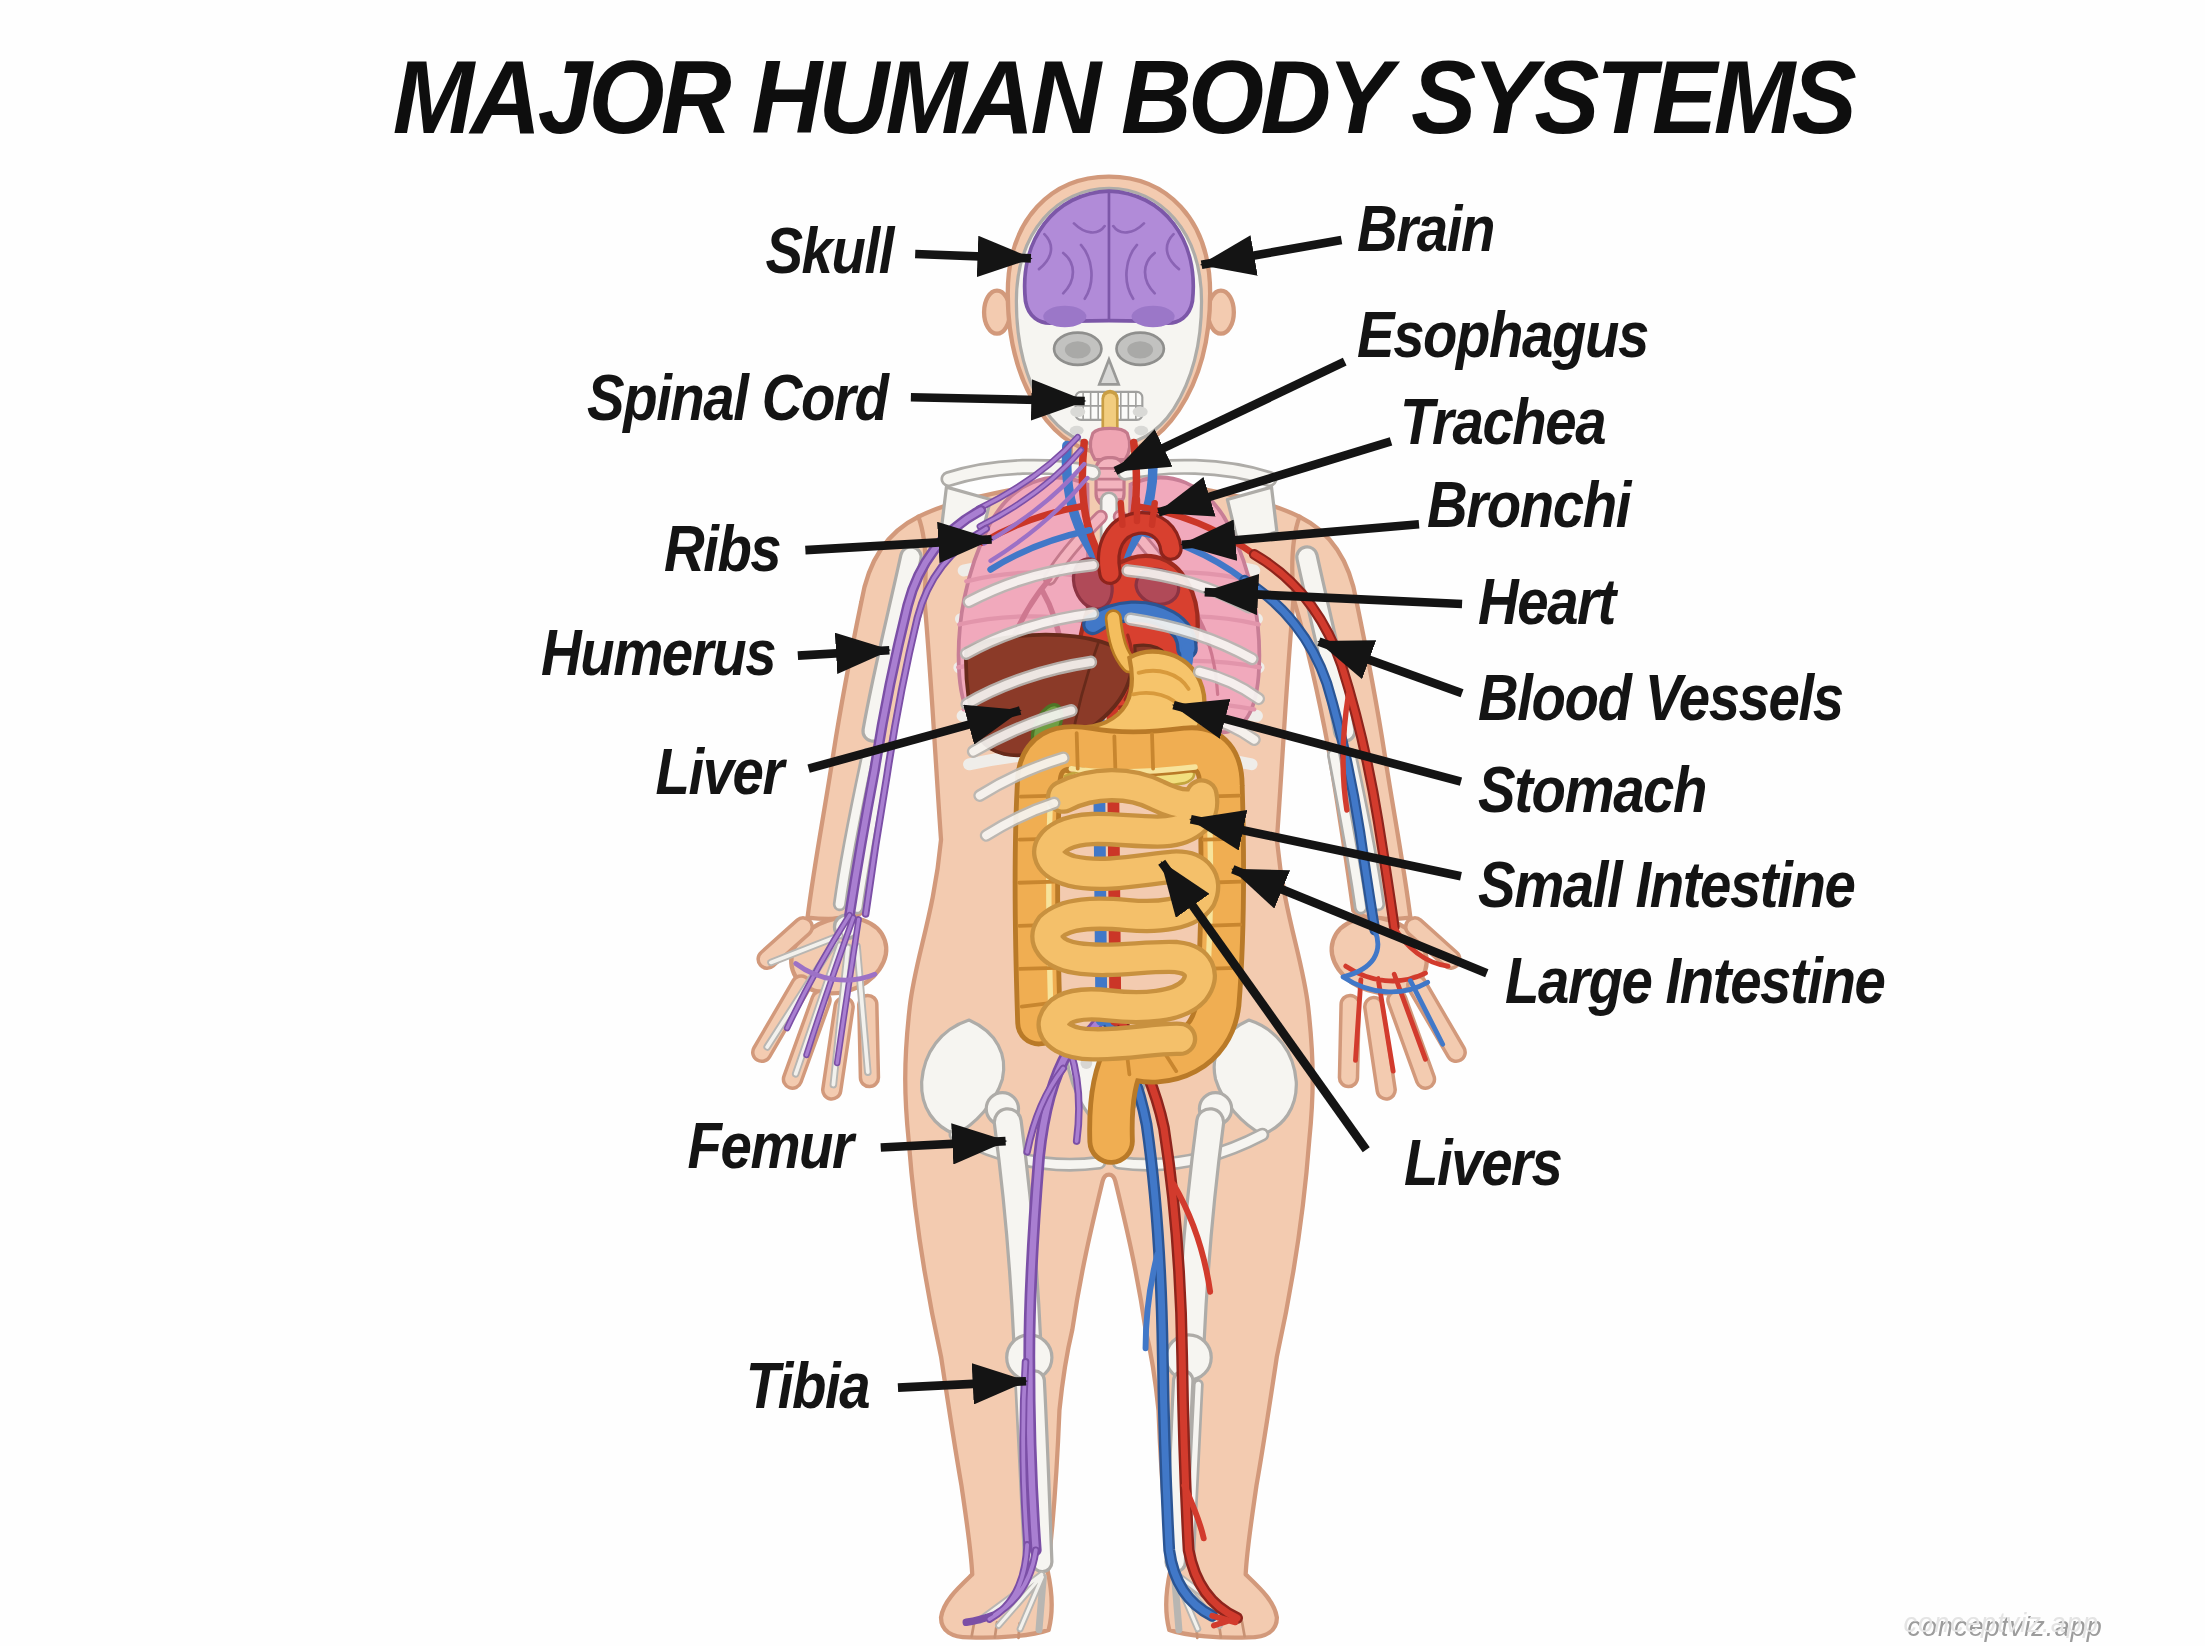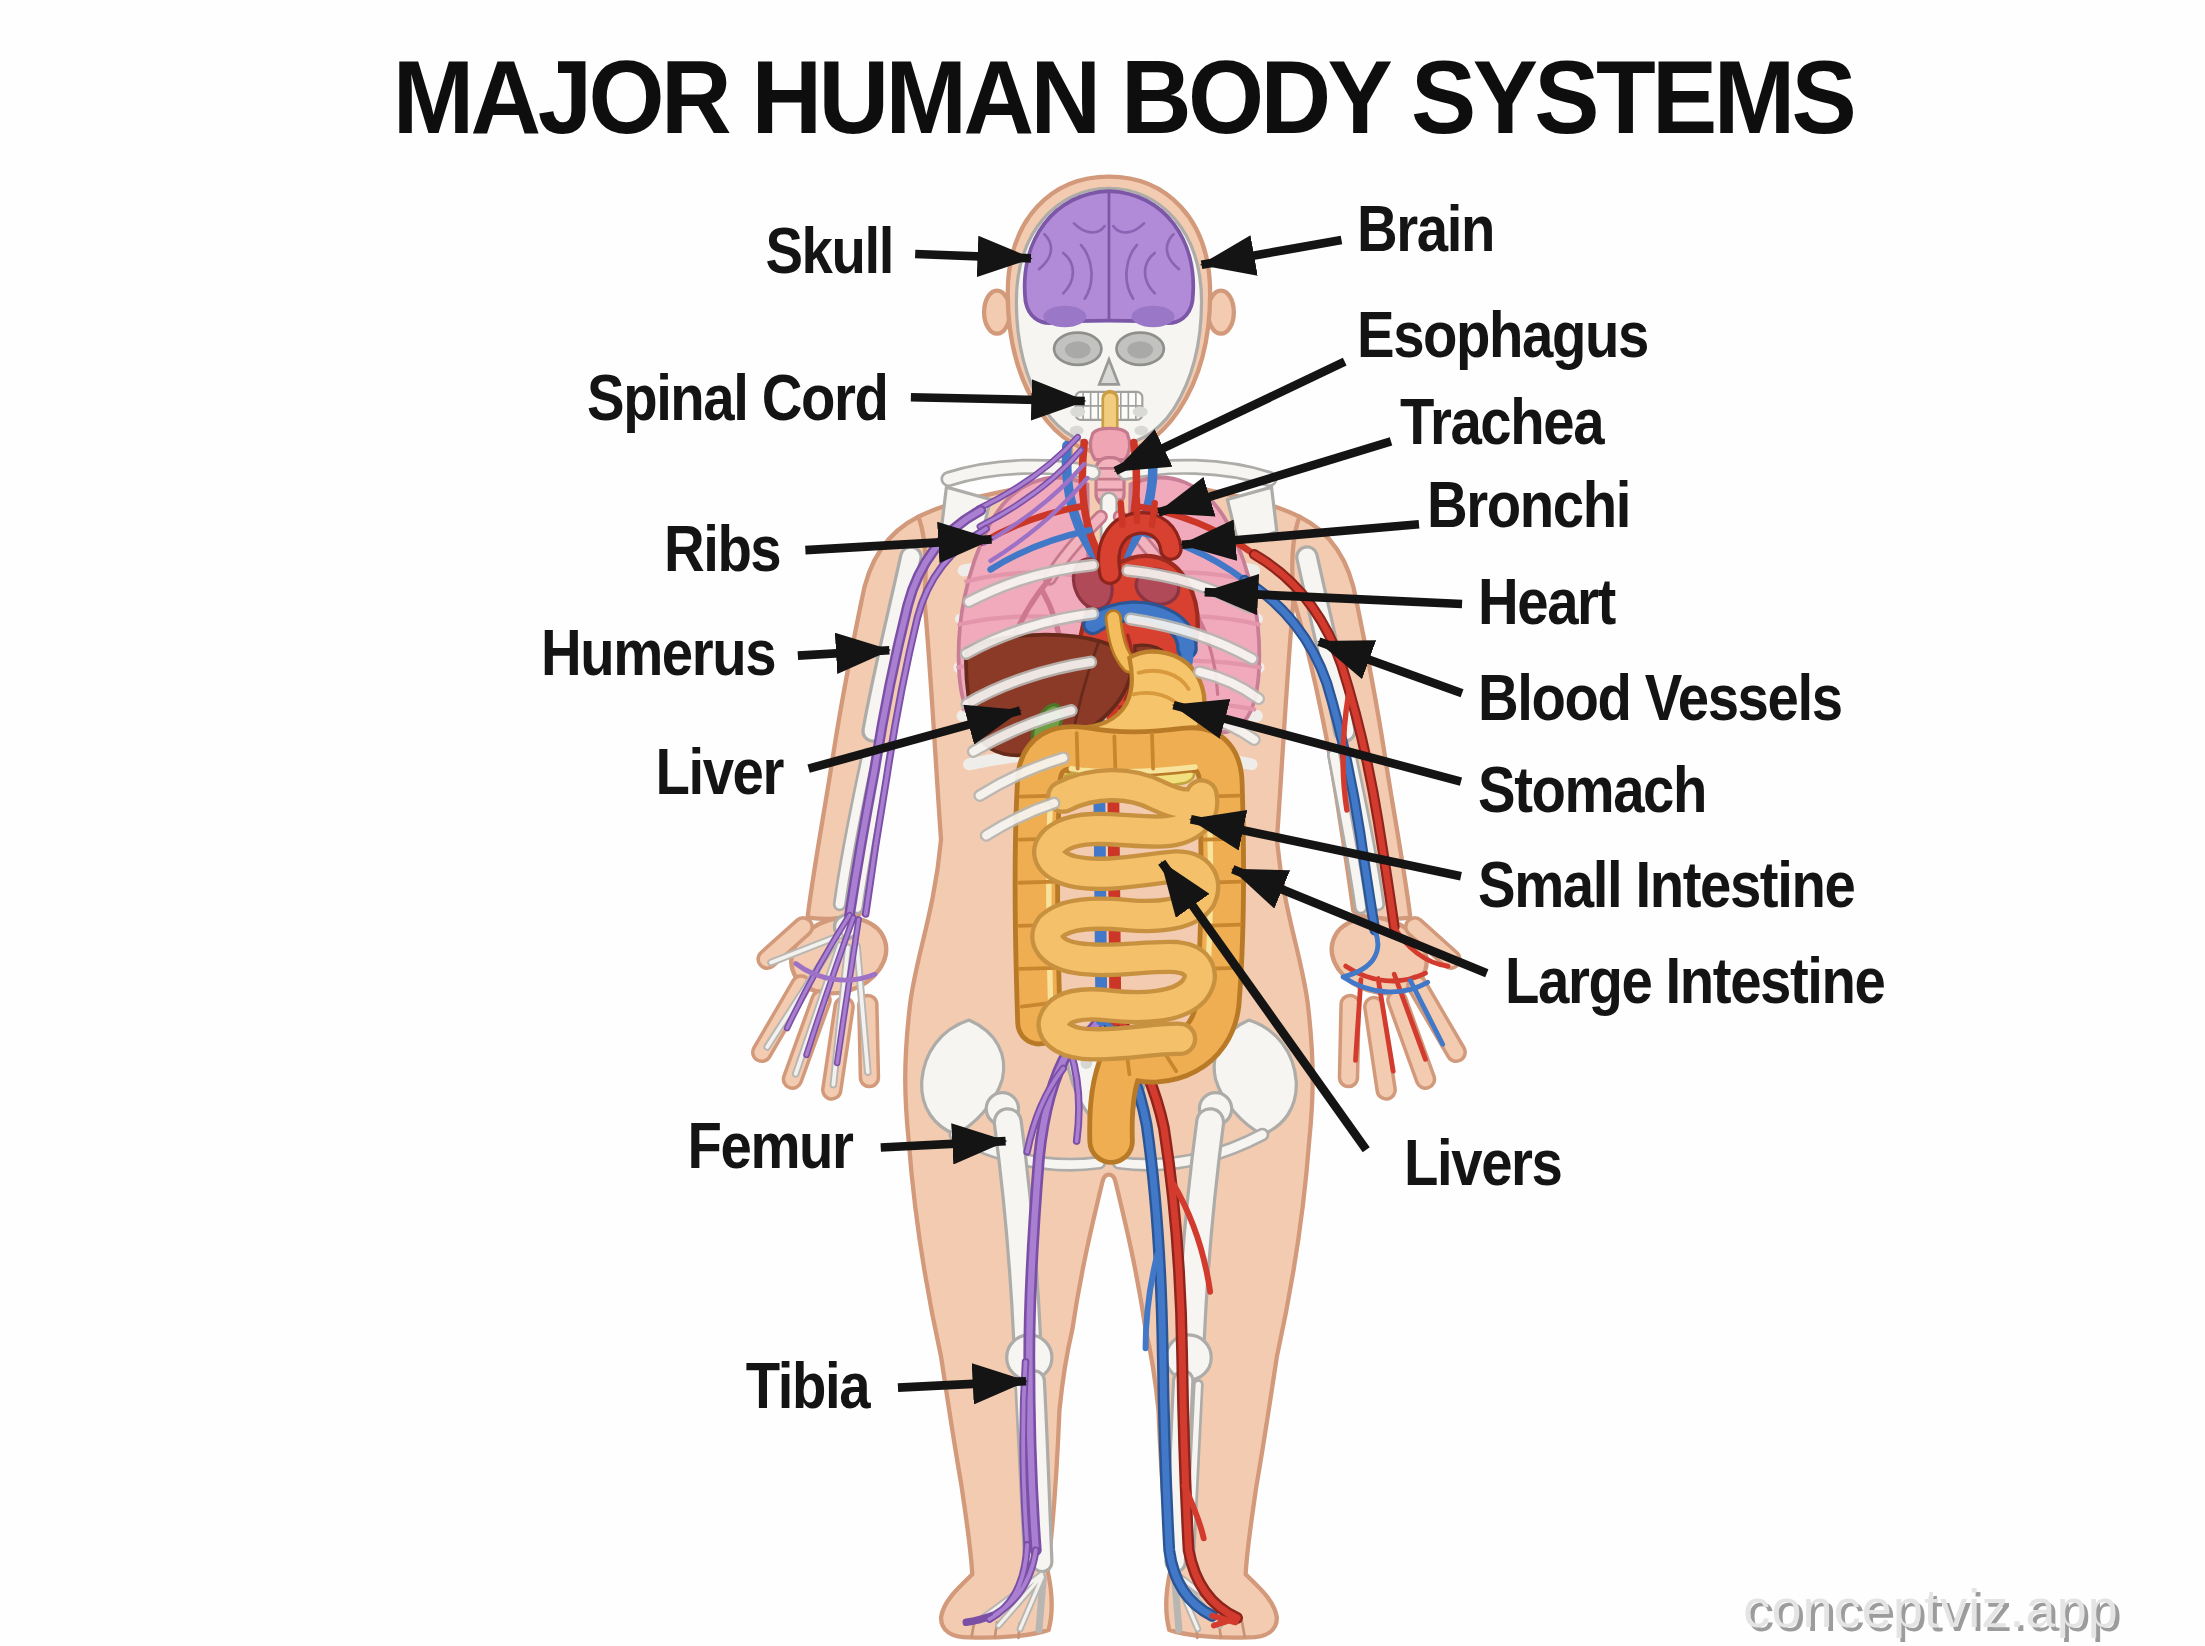--- a/index.html
+++ b/index.html
@@ -1,16 +1,16 @@
 <!DOCTYPE html>
 <html style="font-size:8.6px"><head>
 <meta charset="utf-8">
 <style>
   html,body{margin:0;padding:0;background:#fff;font-family:"Liberation Sans",sans-serif;}
-  .canvas{position:relative;width:2205px;height:1646px;background:#fefefe;overflow:hidden;}
+  .canvas{position:relative;width:2205px;height:1646px;background:#fefefe;overflow:hidden;font-style:italic;}
   .title{position:absolute;top:38px;left:1123px;transform:translateX(-50%) scaleX(.94);
          transform-origin:center top;font-size:104px;font-weight:700;letter-spacing:-3.8px;
          color:#0e0e0e;white-space:nowrap;}
   .lab{position:absolute;font-weight:700;font-size:64px;line-height:1;letter-spacing:-1.6px;
        color:#141414;white-space:nowrap;}
   .lab-l{transform:scaleX(.88);transform-origin:100% 50%;}
   .lab-r{transform:scaleX(.88);transform-origin:0 50%;}
   [data-name="label-skull"]{right:1312px;top:219px;}
   [data-name="label-spinal-cord"]{right:1317px;top:366px;}
   [data-name="label-ribs"]{right:1425px;top:517px;}
@@ -21,21 +21,21 @@
   [data-name="label-brain"]{left:1357px;top:197px;}
   [data-name="label-esophagus"]{left:1357px;top:303px;}
   [data-name="label-trachea"]{left:1400px;top:390px;}
   [data-name="label-bronchi"]{left:1427px;top:473px;}
   [data-name="label-heart"]{left:1478px;top:570px;}
   [data-name="label-blood-vessels"]{left:1478px;top:666px;}
   [data-name="label-stomach"]{left:1478px;top:758px;}
   [data-name="label-small-intestine"]{left:1478px;top:853px;}
   [data-name="label-large-intestine"]{left:1505px;top:949px;}
   [data-name="label-livers"]{left:1404px;top:1131px;}
-  .wm{position:absolute;right:86px;bottom:7.5px;font-size:54px;color:#e4e4e4;
+  .wm{position:absolute;right:106px;bottom:7.5px;font-size:27px;color:#e4e4e4;
       text-shadow:3.8px 3.8px 0 #9c9c9c;letter-spacing:1.1px;}
   svg{position:absolute;left:0;top:0;}
   .st{fill:none;stroke-linecap:round;stroke-linejoin:round;}
   .sk{fill:#F3CBB0;stroke:#D2997B;stroke-width:8;stroke-linejoin:round;}
   .bn{fill:#F6F5F1;stroke:#AEACA8;stroke-width:6;stroke-linejoin:round;}
   .arrow{stroke:#141414;stroke-width:16;fill:none;}
 </style>
 </head>
 <body>
 

